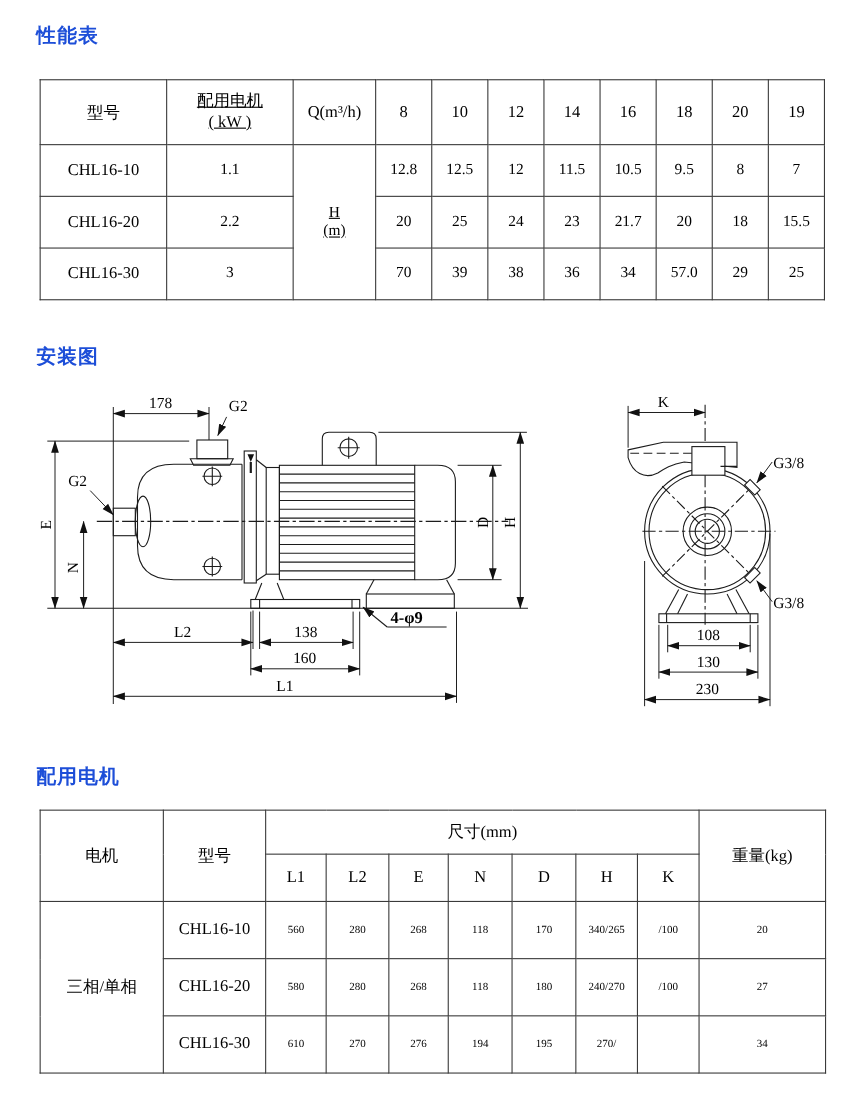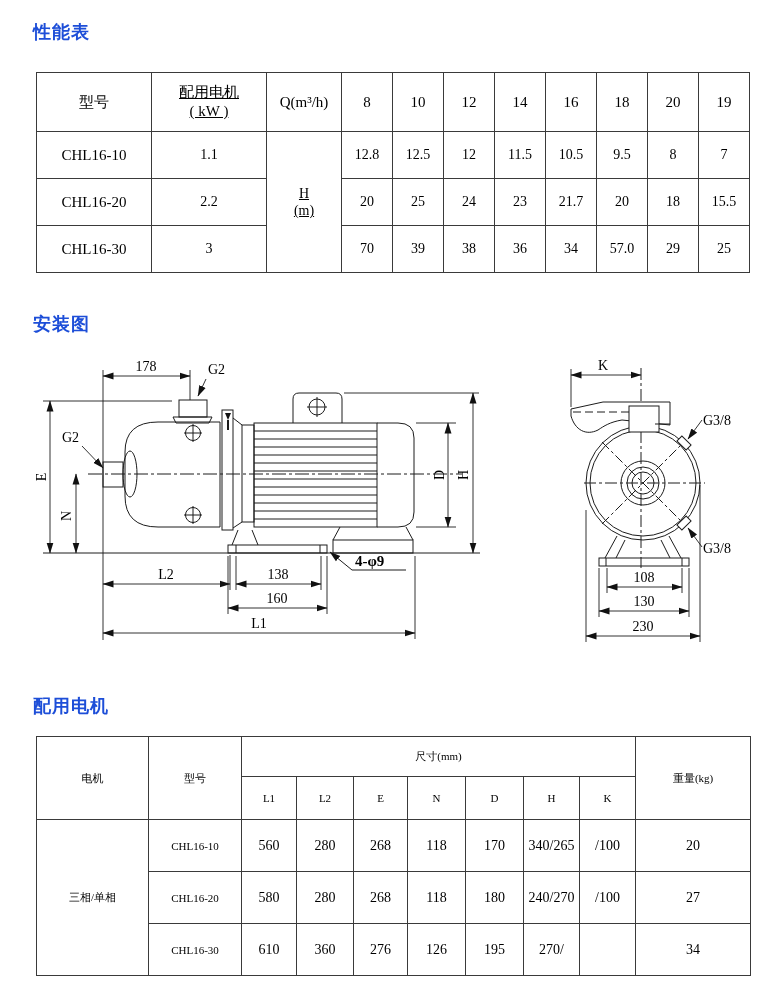--- a/index.html
+++ b/index.html
@@ -11,22 +11,22 @@
   td{border:1.5px solid #3a3a3a;text-align:center;vertical-align:middle;
      font-family:"Liberation Serif",serif;color:#000;padding:0;overflow:hidden;}
   
   #perf{left:36px;top:72px;width:713px;}
   #perf td{font-size:14px;}
   #perf .hdr td{font-size:15px;}
   #perf .model{font-size:15px;}
   .two-line div{line-height:1.25;text-decoration:underline;}
   
   #dims{left:36px;top:736px;width:714px;}
-  #dims td{font-size:14px;}
-  #dims .hcell{font-size:11px;}
+  #dims td{font-size:10px;}
+  #dims .hcell{font-size:15px;}
   svg text{font-family:"Liberation Serif",serif;fill:#000;}
   .dimtxt{font-size:14px;}
   .biglab{font-size:15px;font-weight:bold;}
 </style>
 </head>
 <body>
 
 <div id="page">
 
   <div class="sec-title" style="top:20px;">性能表</div>
@@ -386,23 +386,23 @@
       <td>268</td>
       <td>118</td>
       <td>180</td>
       <td>240/270</td>
       <td>/100</td>
       <td>27</td>
     </tr>
     <tr style="height:52px">
       <td class="hcell">CHL16-30</td>
       <td>610</td>
-      <td>360</td>
+      <td>270</td>
       <td>276</td>
-      <td>126</td>
+      <td>194</td>
       <td>195</td>
       <td>270/</td>
       <td></td>
       <td>34</td>
     </tr>
   </tbody>
     </table>
 
 </div>
 

